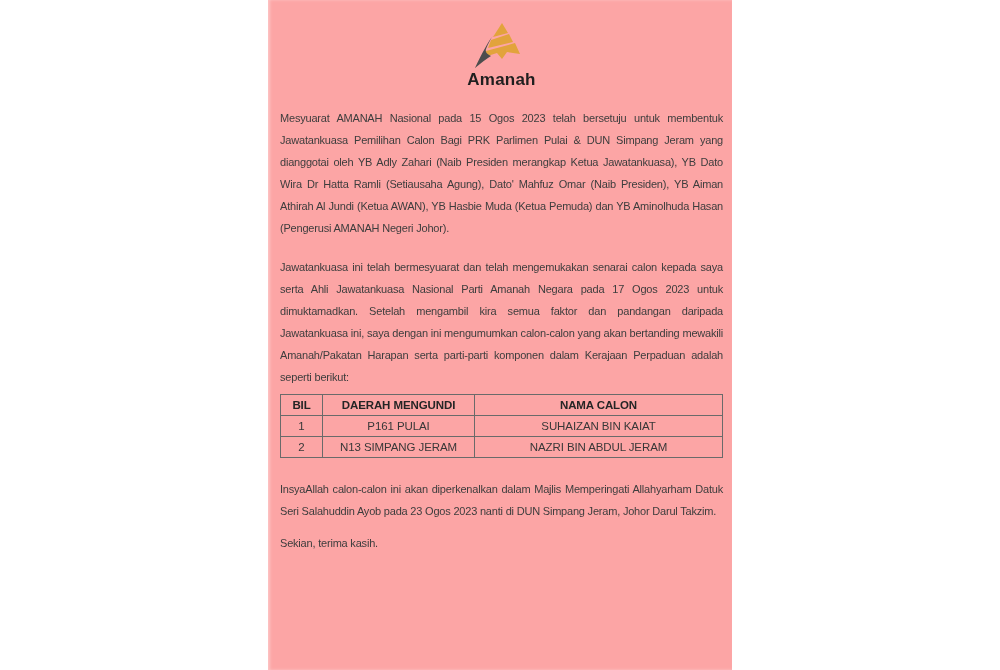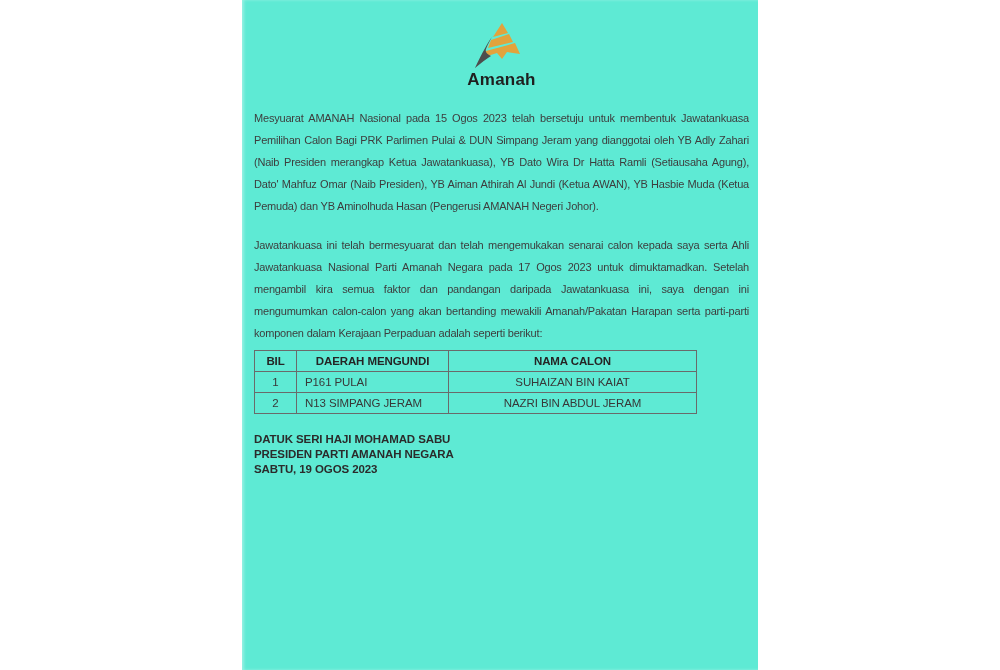--- a/index.html
+++ b/index.html
@@ -7,22 +7,22 @@
   body {
     background: #ffffff;
     font-family: "Liberation Sans", "DejaVu Sans", sans-serif;
     overflow: hidden;
   }
   .stage {
     width: 1000px; height: 670px;
     display: flex; justify-content: center;
   }
   .doc {
-    width: 516px; height: 670px;
-    background: #5eead4;
+    width: 464px; height: 670px;
+    background: #fca5a5;
     padding: 22px 9px 0 12px;
     overflow: hidden;
     box-shadow: inset 2px 0 3px rgba(255,255,255,.35);
   }
   .logo-wrap { text-align: center; }
   .logo-svg { display: block; margin: 0 auto; width: 62px; height: 48px; }
   .brand {
     font-size: 17px; font-weight: bold; color: #1f1f1f;
     line-height: 20px; letter-spacing: 0.2px;
   }
@@ -45,21 +45,21 @@
     font-size: 11.5px; color: #383838;
     letter-spacing: -0.1px;
   }
   table.cand th, table.cand td {
     border: 1px solid #6a6a6a;
     height: 21px;
     padding: 1px 8px;
   }
   table.cand th { font-weight: bold; color: #252525; text-align: center; }
   table.cand td.num { text-align: center; width: 42px; }
-  table.cand td.district { width: 152px; text-align: left; }
+  table.cand td.district { width: 152px; text-align: center; }
   table.cand td.name { text-align: center; }
   .sign-off { margin-top: 10px; }
   .signature {
     margin-top: 18px;
     font-size: 11.5px; font-weight: bold; color: #2b2b2b;
     line-height: 15px; letter-spacing: -0.1px;
   }
 </style>
 </head>
 <body>
@@ -101,22 +101,19 @@
           <td class="name">SUHAIZAN BIN KAIAT</td>
         </tr>
         <tr>
           <td class="num">2</td>
           <td class="district">N13 SIMPANG JERAM</td>
           <td class="name">NAZRI BIN ABDUL JERAM</td>
         </tr>
       </tbody>
     </table>
 
+    <p class="para after-table">InsyaAllah calon-calon ini akan diperkenalkan dalam Majlis Memperingati Allahyarham Datuk Seri Salahuddin Ayob pada 23 Ogos 2023 nanti di DUN Simpang Jeram, Johor Darul Takzim.</p>
 
+    <p class="para sign-off">Sekian, terima kasih.</p>
 
-    <div class="signature">
-      <div>DATUK SERI HAJI MOHAMAD SABU</div>
-      <div>PRESIDEN PARTI AMANAH NEGARA</div>
-      <div>SABTU, 19 OGOS 2023</div>
-    </div>
 
   </div>
 </div>
 
 </body></html>

